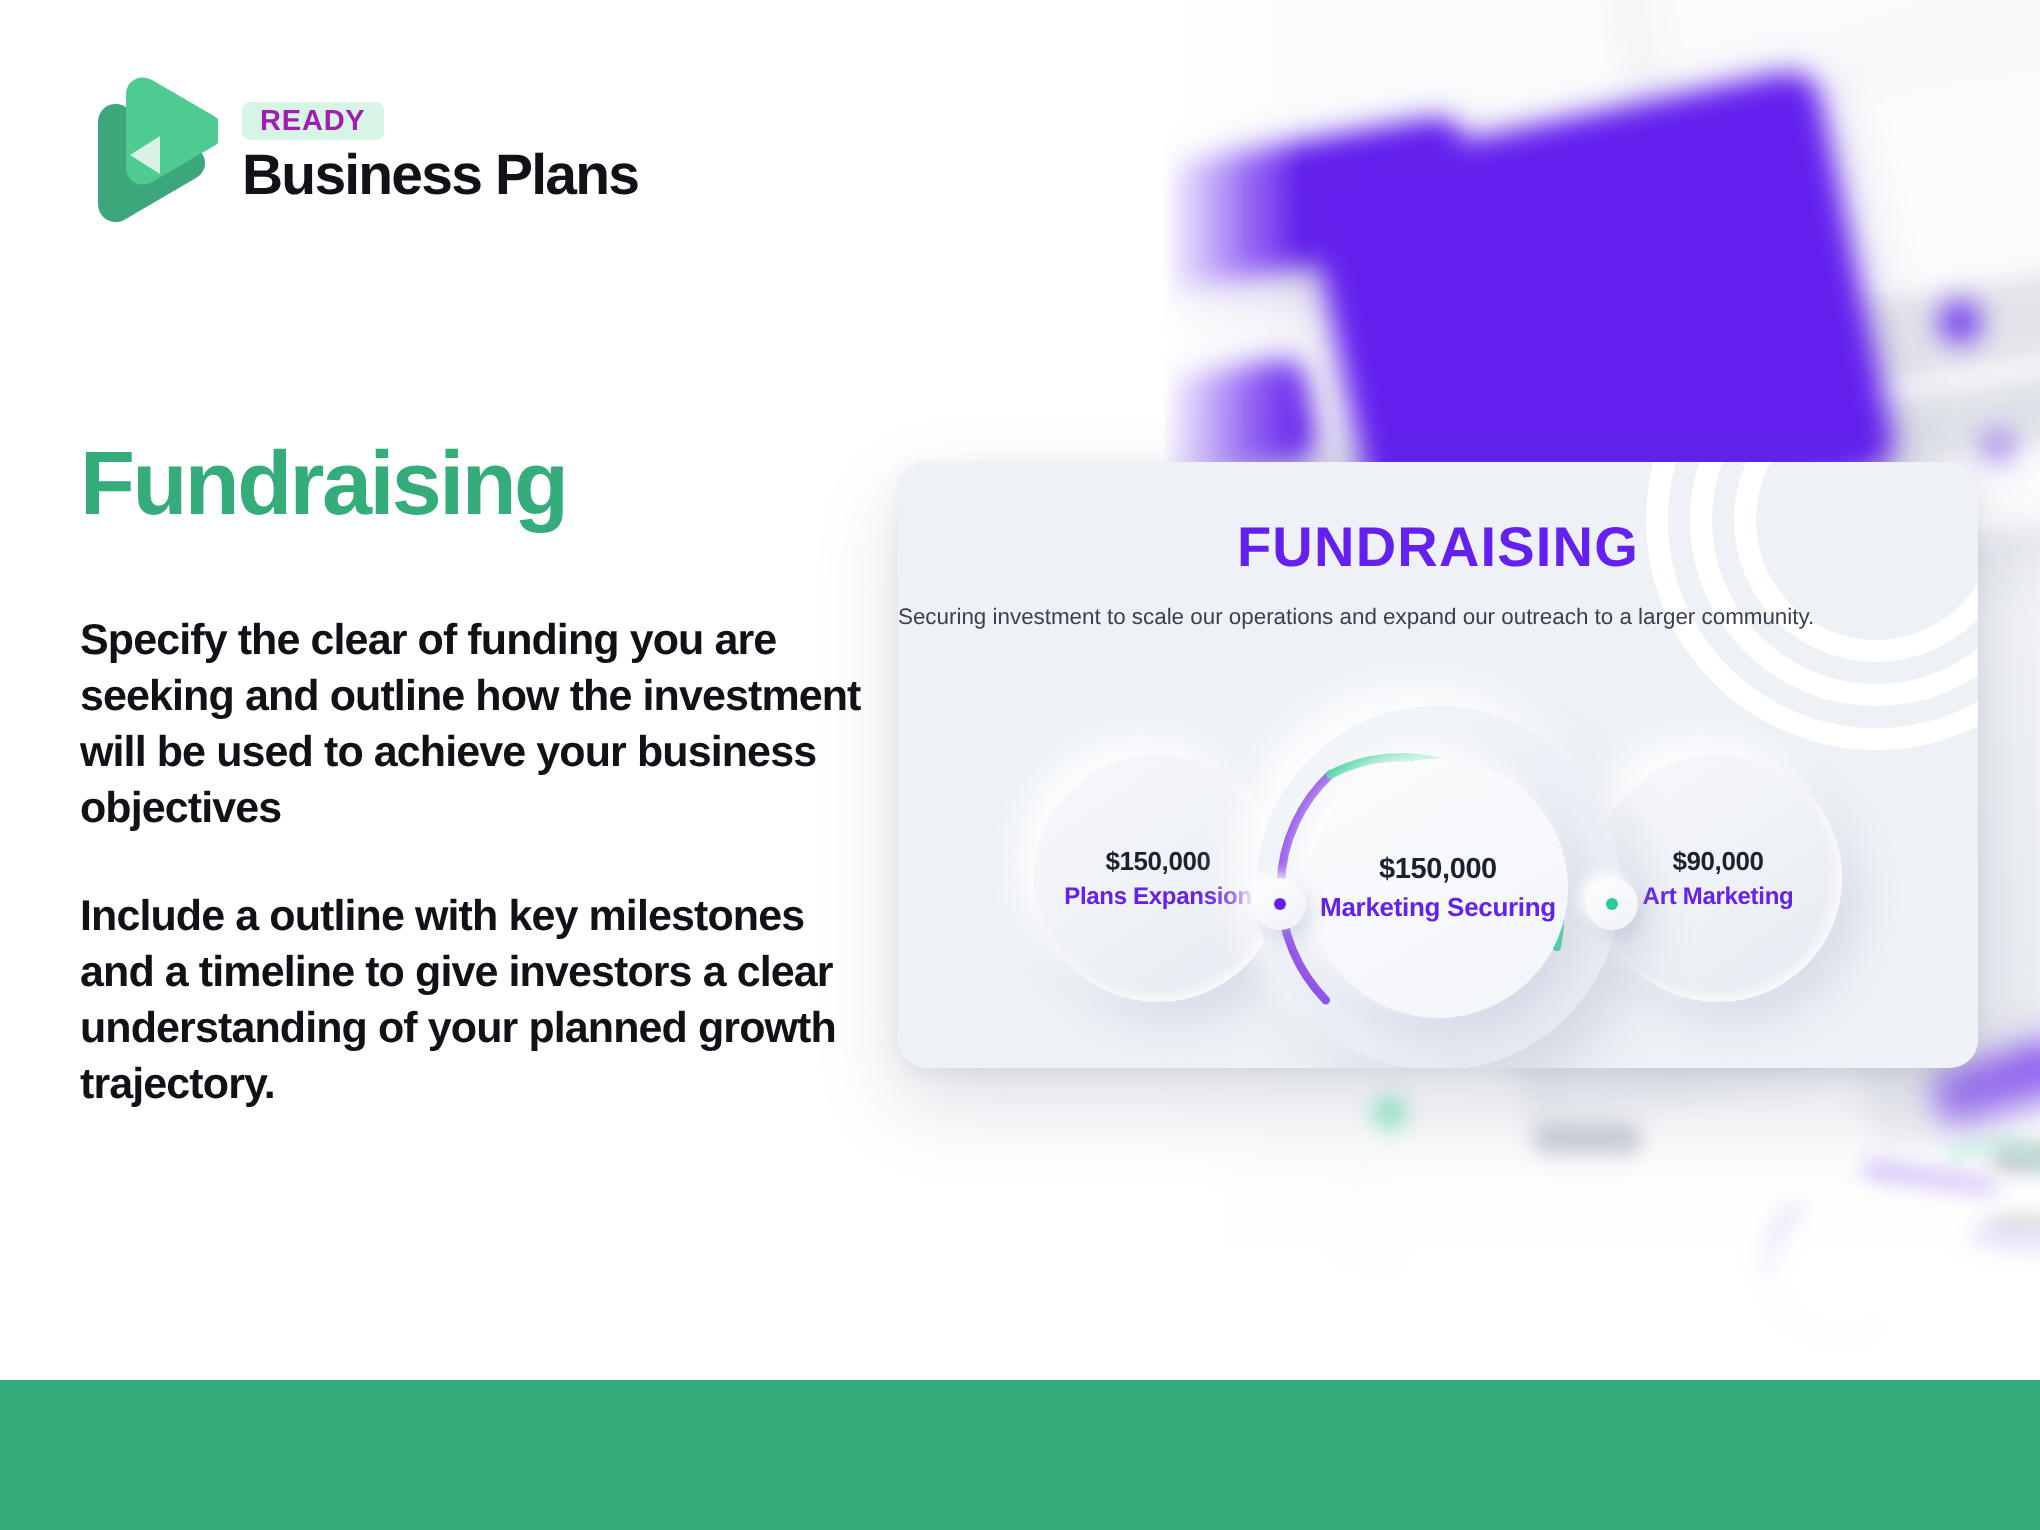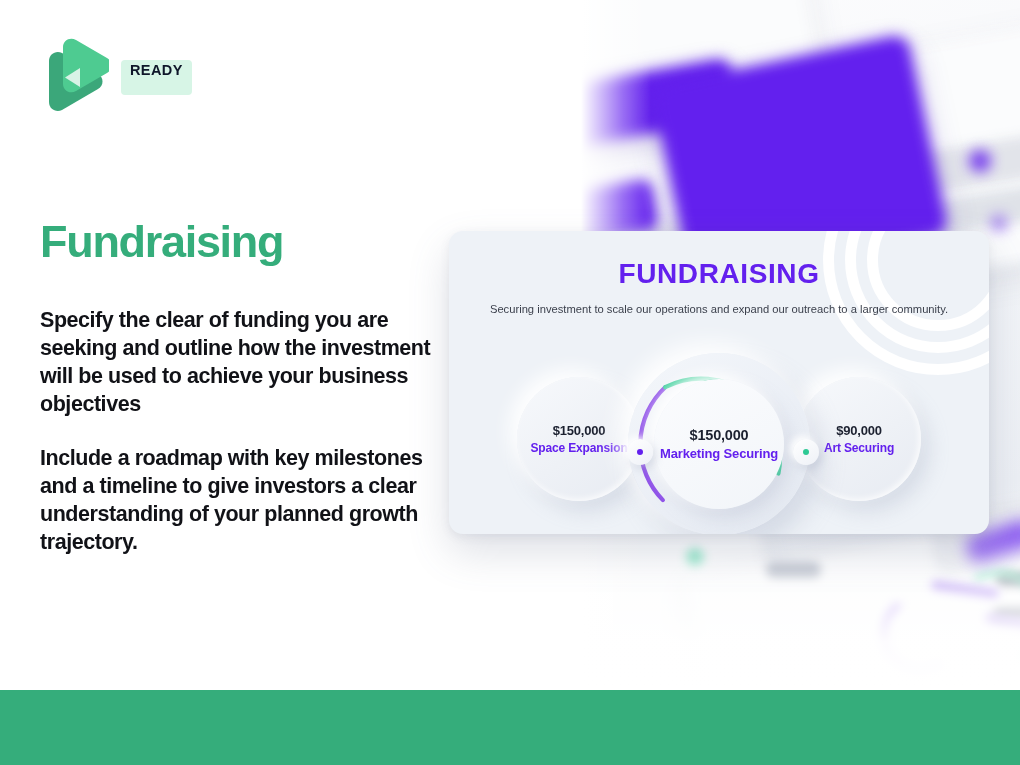--- a/index.html
+++ b/index.html
@@ -110,25 +110,25 @@
 
   
   .logo { position: absolute; left: 41px; top: 37px; display: flex; align-items: center; gap: 12px; }
 
   .logo-mark { position: relative; width: 68px; height: 78px; flex: 0 0 auto; }
 
   .logo-text { display: flex; flex-direction: column; gap: 4px; padding-top: 3px; }
   .badge-ready {
     align-self: flex-start;
     background: #d7f5e6;
-    color: #0f172a;
+    color: #a21caf;
     font-size: 14.5px;
     font-weight: 700;
     letter-spacing: 0.4px;
-    padding: 3px 9px 16px;
+    padding: 3px 9px 0;
     border-radius: 4px;
     line-height: 1.05;
   }
   .brand-name {
     font-size: 28.5px;
     font-weight: 800;
     color: #111217;
     letter-spacing: -0.9px;
     line-height: 1.05;
     white-space: nowrap;
@@ -187,21 +187,20 @@
     left: 0; right: 0; top: 27px;
     text-align: center;
     font-size: 28px;
     font-weight: 800;
     color: #6320ee;
     letter-spacing: 0.6px;
   }
   .card-sub {
     position: absolute;
     left: 0; right: 0; top: 71px;
-    text-align: center;
     font-size: 11.2px;
     font-weight: 400;
     color: #3a3f4b;
     line-height: 1.33;
   }
 
   
   .circles {
     position: absolute;
     left: 0; right: 0; top: 133px; height: 150px; text-align: right;
@@ -329,51 +328,52 @@
   <div class="logo">
     <div class="logo-mark">
       <svg viewBox="0 0 68 78" width="68" height="78" aria-hidden="true">
         <path d="M8 24 C8 17 15 13 21 16 L57 37 C63 40.5 63 48.5 57 52 L21 73 C15 76 8 72 8 65 Z" fill="#3ba77a"></path>
         <path d="M22 10 C22 3.5 29 -0.5 35 3 L66 21 C72 24.5 72 32.5 66 36 L35 54 C29 57.5 22 53.5 22 47 Z" fill="#4ecb91"></path>
         <path d="M24 40.5 L39 31 L39 50 Z" fill="#d8f3e6"></path>
       </svg>
     </div>
     <div class="logo-text">
       <span class="badge-ready">READY</span>
+      <span class="brand-name">Business Plans</span>
     </div>
   </div>
 
   <h1 class="page-title">Fundraising</h1>
 
   <div class="body-copy">
     <p>Specify the clear of funding you are seeking and outline how the investment will be used to achieve your business objectives</p>
-    <p>Include a roadmap with key milestones and a timeline to give investors a clear understanding of your planned growth trajectory.</p>
+    <p>Include a outline with key milestones and a timeline to give investors a clear understanding of your planned growth trajectory.</p>
   </div>
 
   <div class="preview-card">
 
     <div class="corner-arcs">
       <span class="ca1"></span>
         <span class="ca2"></span>
         <span class="ca3"></span>
     </div>
 
     <div class="card-title">FUNDRAISING</div>
     <div class="card-sub">Securing investment to scale our operations and expand our outreach to a larger community.</div>
 
     <div class="circles">
 
       <div class="circ circ-side circ-left">
         <span class="amount">$150,000</span>
-        <span class="clabel">Space Expansion</span>
+        <span class="clabel">Plans Expansion</span>
       </div>
 
       <div class="circ circ-side circ-right">
         <span class="amount">$90,000</span>
-        <span class="clabel">Art Securing</span>
+        <span class="clabel">Art Marketing</span>
       </div>
 
       <div class="circ-center-wrap">
         <div class="circ-center-outer"></div>
         <svg class="ring-svg" viewBox="0 0 194 194">
           <path d="M 40.9 153.1 A 79 79 0 0 1 43.2 40.2" fill="none" stroke="#8b4ae8" stroke-width="4.2" stroke-linecap="round" opacity="0.95"></path>
           <path d="M 43.2 40.2 A 79 79 0 0 1 156.4 126.5" fill="none" stroke="#3bcf9a" stroke-width="4.2" stroke-linecap="round"></path>
         </svg>
         <div class="circ-center">
           <span class="amount amount-lg">$150,000</span>

